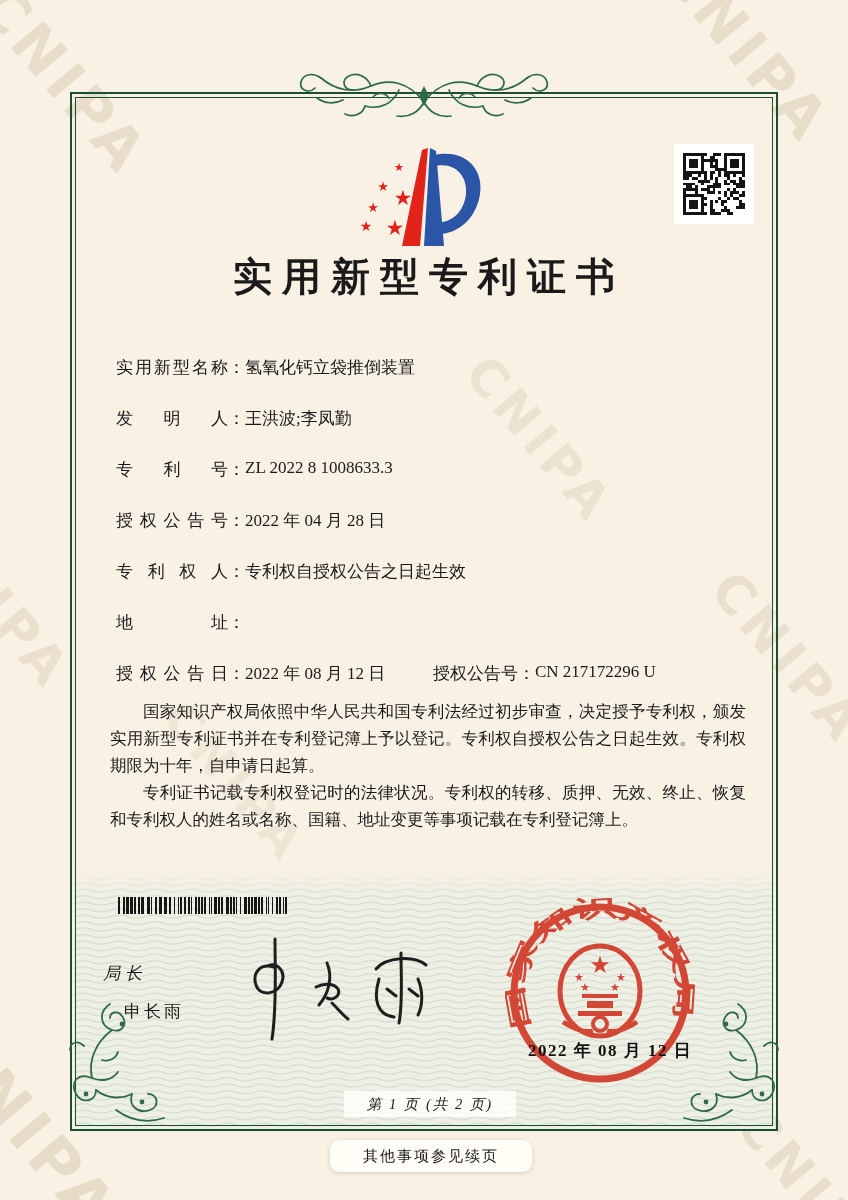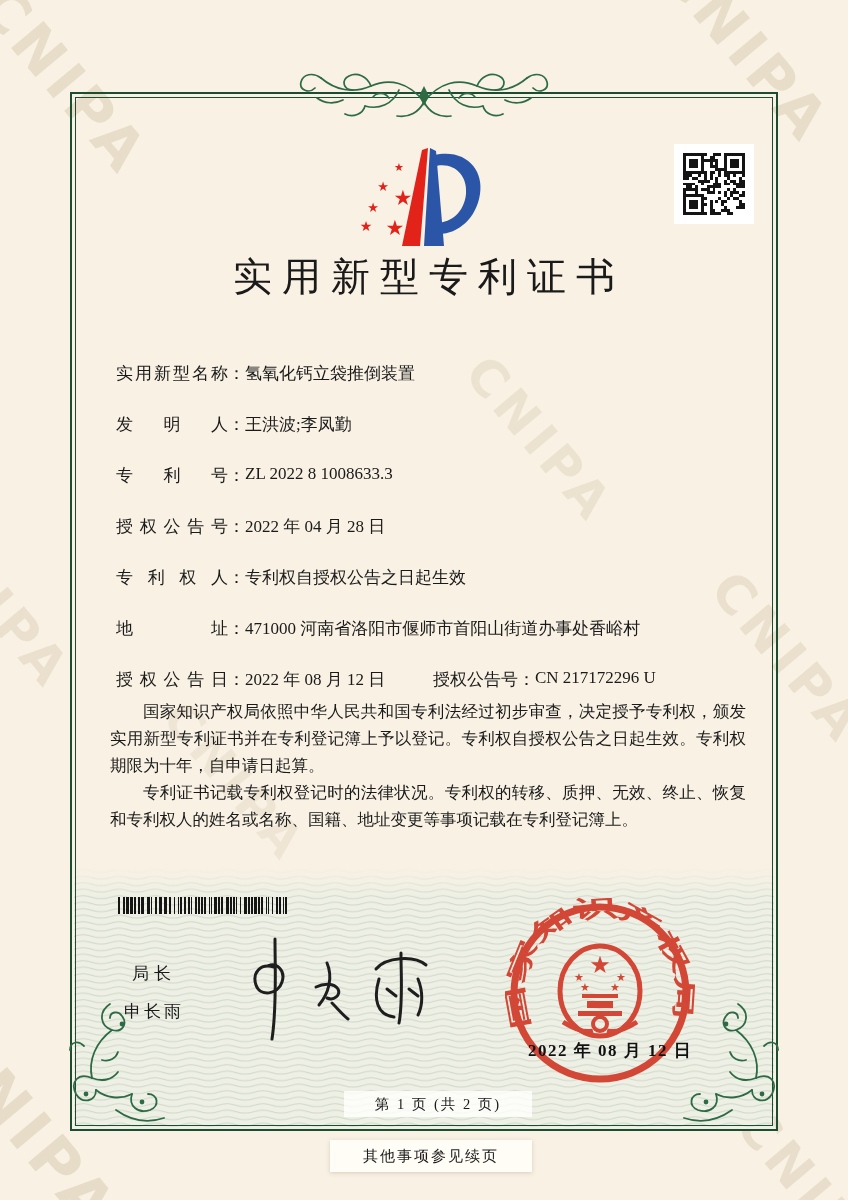--- a/index.html
+++ b/index.html
@@ -27,52 +27,52 @@
 
   .cert-no{position:absolute;left:108px;top:146px;font-size:17px;letter-spacing:4px;}
 
   .qr-box{position:absolute;left:674px;top:144px;width:80px;height:80px;background:#fff;}
   .qr{position:absolute;left:9px;top:9px;width:62px;height:62px;display:grid;
       grid-template-columns:repeat(21,1fr);grid-template-rows:repeat(21,1fr);}
   .qr i{display:block;}
   .qr i.on{background:#141414;}
 
   .title{position:absolute;left:0;right:0;top:250px;text-align:center;
-         font-size:39px;font-weight:normal;letter-spacing:10px;padding-left:10px;}
-
-  .fields{position:absolute;left:116px;top:356px;width:628px;font-size:17px;margin-top:6px;}
+         font-size:39px;font-weight:bold;letter-spacing:10px;padding-left:10px;}
+
+  .fields{position:absolute;left:116px;top:356px;width:628px;font-size:17px;}
   .frow{height:51px;display:flex;align-items:flex-start;position:relative;}
   .flabel{display:inline-block;width:112px;text-align:justify;text-align-last:justify;}
   .fcolon{display:inline-block;}
   .fvalue{display:inline-block;white-space:nowrap;}
   .grant-right{position:absolute;left:317px;top:0;display:flex;}
 
   .paragraphs{position:absolute;left:110px;top:698px;width:636px;font-size:16.5px;
               line-height:27px;text-align:justify;}
   .paragraphs p{margin:0;text-indent:2em;}
 
   .barcode{position:absolute;left:118px;top:897px;width:220px;height:17px;
            white-space:nowrap;overflow:hidden;}
   .barcode i{display:inline-block;height:100%;background:#151515;vertical-align:top;}
 
-  .signer-role{position:absolute;left:132px;top:962px;font-size:17px;letter-spacing:5px;}
+  .signer-role{position:absolute;left:103px;top:962px;font-size:17px;letter-spacing:5px;font-style:italic;}
   .signer-name{position:absolute;left:124px;top:1000px;font-size:17px;letter-spacing:3px;}
   .signature-svg{position:absolute;left:228px;top:933px;}
 
   .seal-svg{position:absolute;left:505px;top:898px;opacity:.93;}
   .seal-date{position:absolute;left:528px;top:1039px;font-size:17px;letter-spacing:1.5px;
              color:#111;font-weight:bold;}
 
-  .page-indicator-box{position:absolute;left:344px;top:1091px;width:188px;height:26px;
-      background:rgba(255,255,252,.8);display:flex;align-items:center;justify-content:center;}
+  .page-indicator-box{position:absolute;left:344px;top:1091px;width:172px;height:26px;
+      background:rgba(255,255,252,.8);display:flex;align-items:center;justify-content:center;font-style:italic;}
   .page-indicator{font-size:14.5px;letter-spacing:2px;}
 
   .continuation-box{position:absolute;left:330px;top:1140px;width:202px;height:32px;
       background:#fffdf6;box-shadow:0 1px 4px rgba(120,100,70,.25);
-      display:flex;align-items:center;justify-content:center;}
+      display:flex;align-items:center;justify-content:center;border-radius:9px;}
   .continuation{font-size:15px;letter-spacing:2px;}
 </style>
 </head>
 <body>
 
 <div class="paper">
 
   <div class="wm" style="left:18px;top:-28px;font-size:58px;transform:rotate(50deg);">CNIPA</div>
   <div class="wm" style="left:700px;top:-60px;font-size:58px;transform:rotate(50deg);">CNIPA</div>
   <div class="wm" style="left:498px;top:345px;font-size:50px;transform:rotate(50deg);opacity:.28;">CNIPA</div>
@@ -630,21 +630,20 @@
         <span class="fvalue">2022 年 04 月 28 日</span>
     </div>
     <div class="frow">
       <span class="flabel">专利权人</span>
         <span class="fcolon">：</span>
         <span class="fvalue">专利权自授权公告之日起生效</span>
     </div>
     <div class="frow">
       <span class="flabel">地址</span>
         <span class="fcolon">：</span>
-        <span class="fvalue">471000 河南省洛阳市偃师市首阳山街道办事处香峪村</span>
     </div>
     <div class="frow">
       <span class="flabel">授权公告日</span>
         <span class="fcolon">：</span>
         <span class="fvalue">2022 年 08 月 12 日</span>
       <span class="grant-right">
         <span>授权公告号</span>
           <span class="fcolon">：</span>
           <span class="fvalue">CN 217172296 U</span>
       </span>

